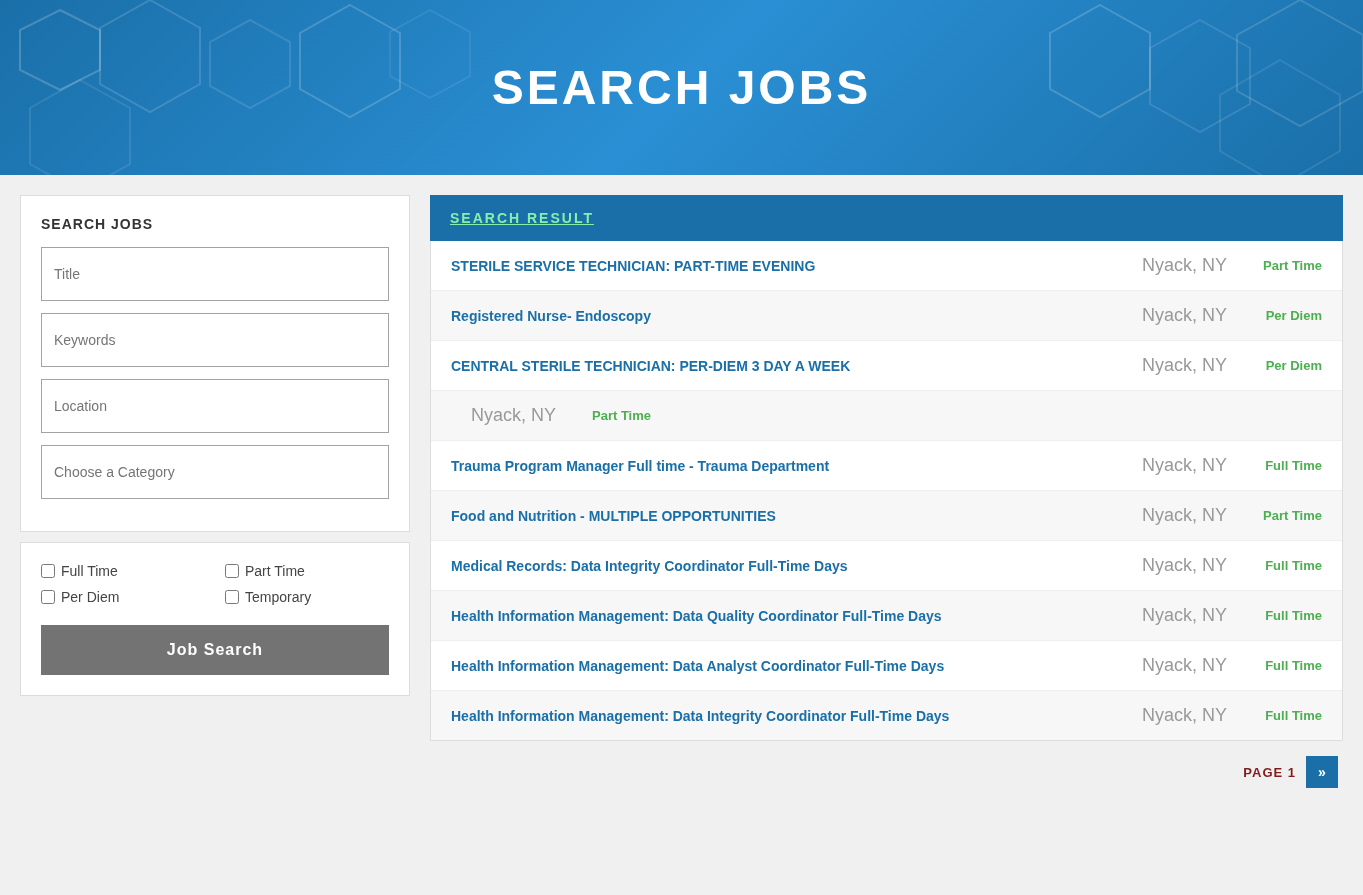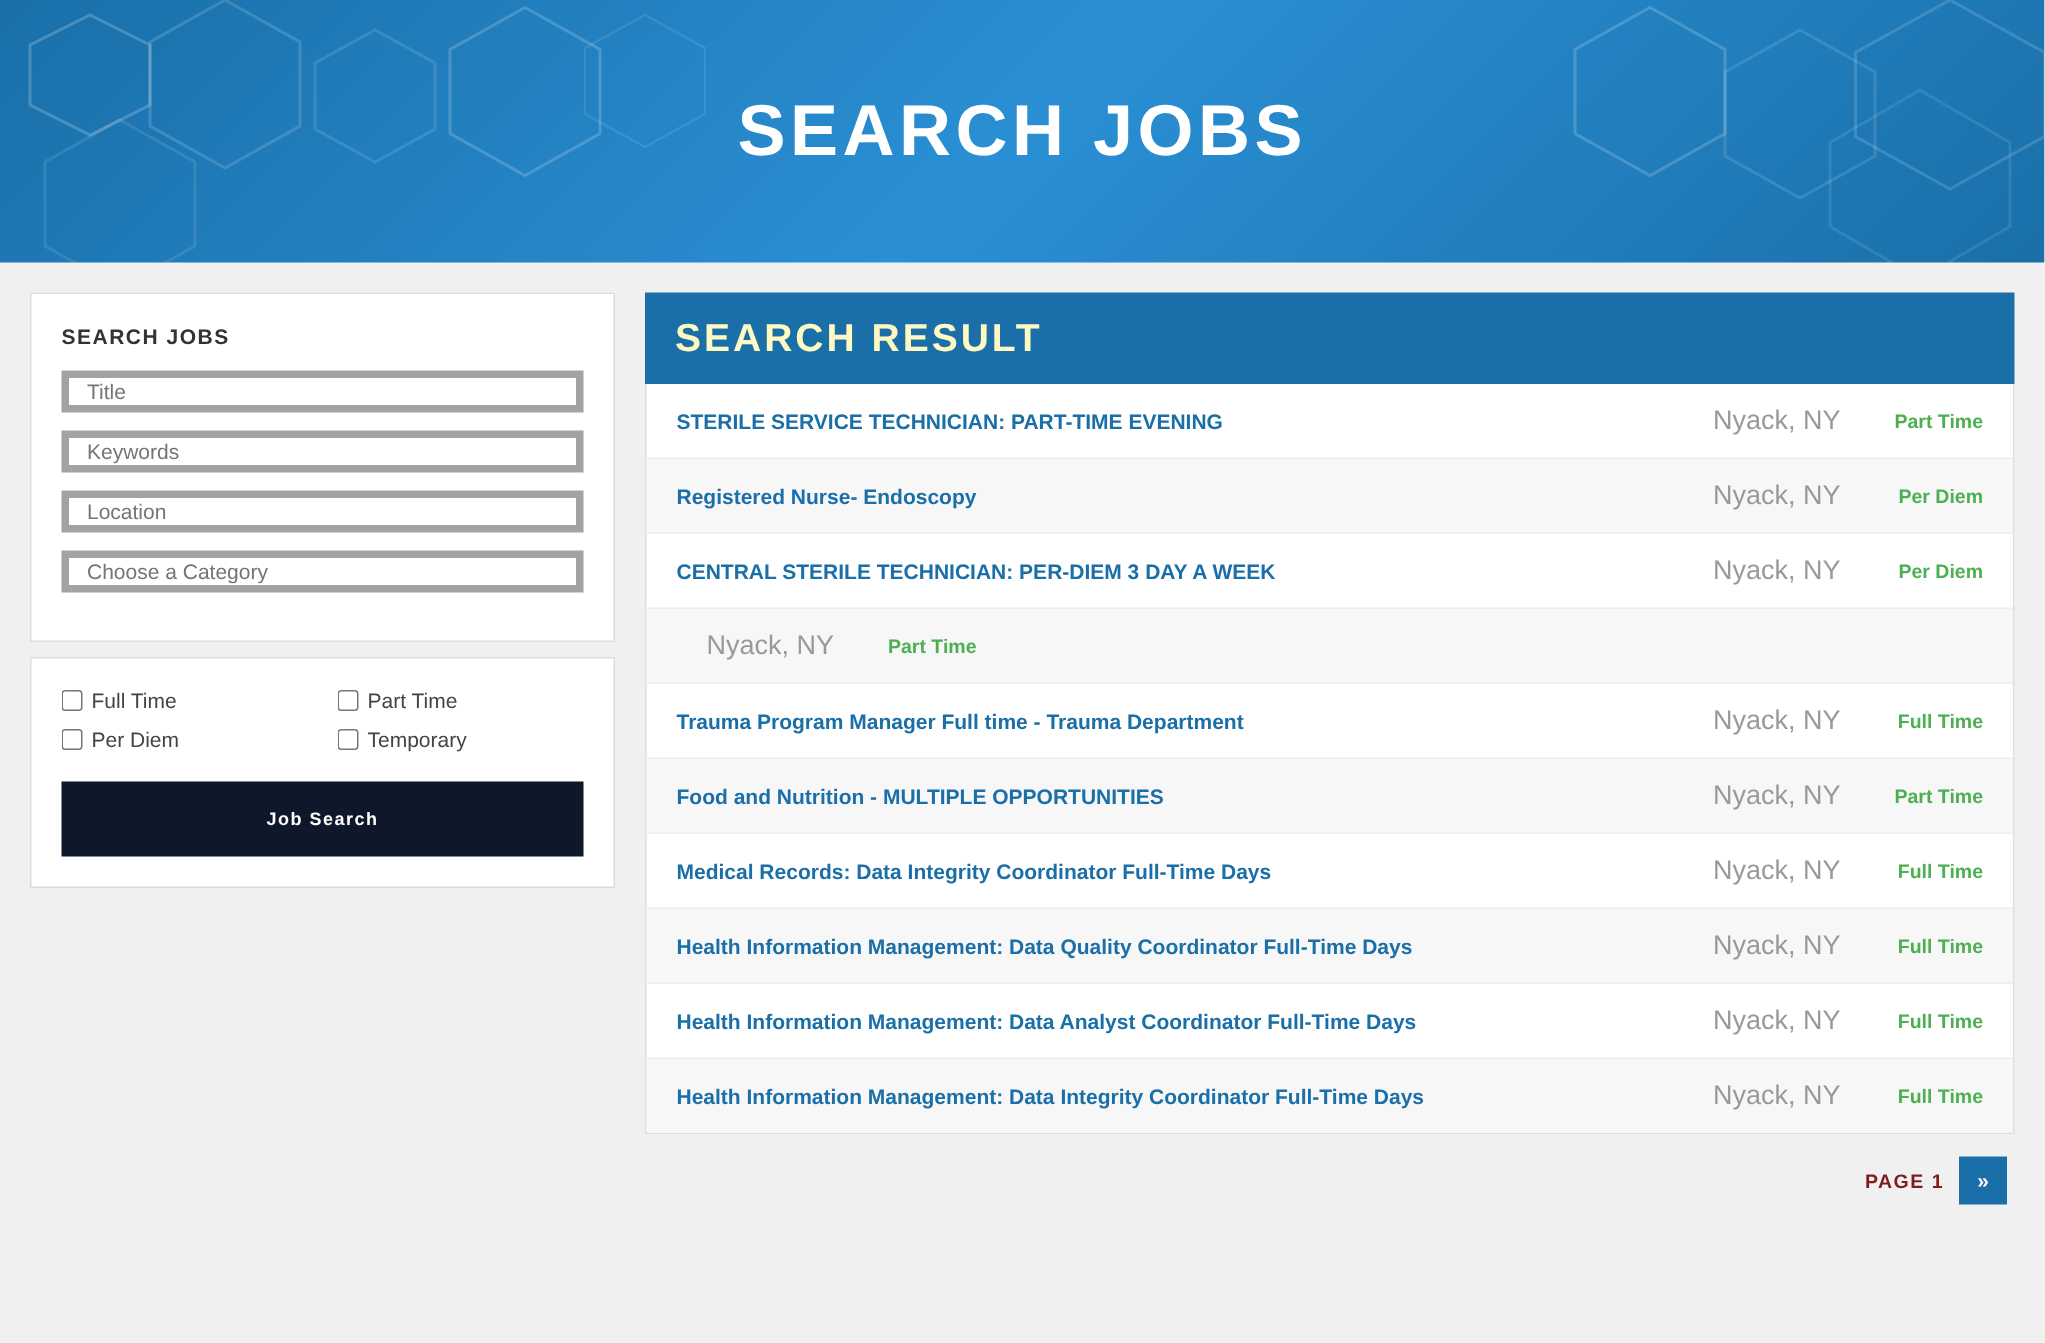--- a/index.html
+++ b/index.html
@@ -49,22 +49,22 @@
     .search-box-title {
       font-size: 14px;
       font-weight: 700;
       color: #333;
       margin-bottom: 15px;
       letter-spacing: 1px;
     }
     .search-box input[type="text"],
     .search-box select {
       width: 100%;
-      height: 28px;
-      border: 5px solid #a3a3a3;
+      height: 54px;
+      border: 1px solid #a3a3a3;
       padding: 0 12px;
       margin-bottom: 12px;
       font-size: 14px;
       color: #999;
       outline: none;
       background: #fff;
     }
 
     .job-types-box {
       background: #fff;
@@ -93,44 +93,45 @@
     .checkbox-item input[type="checkbox"] {
       width: 14px;
       height: 14px;
       accent-color: #1a6fa8;
       cursor: pointer;
     }
 
     .search-btn {
       width: 100%;
       height: 50px;
-      background: #0f172a;
+      background: #737373;
       color: #fff;
       border: none;
-      font-size: 12px;
+      font-size: 16px;
       font-weight: 600;
       cursor: pointer;
       letter-spacing: 1px;
     }
 
     
     .right-panel {
       flex: 1;
     }
 
     .results-header {
       background: #1a6fa8;
       padding: 15px 20px;
       margin-bottom: 0;
     }
     .results-header h2 {
-      color: #fef9c3;
-      font-size: 26px;
+      color: #86efac;
+      font-size: 14px;
       font-weight: 700;
       letter-spacing: 2px;
+      text-decoration: underline;
     }
 
     .results-list {
       background: #fff;
       border: 1px solid #ddd;
       border-top: none;
     }
 
     .result-row {
       display: flex;

